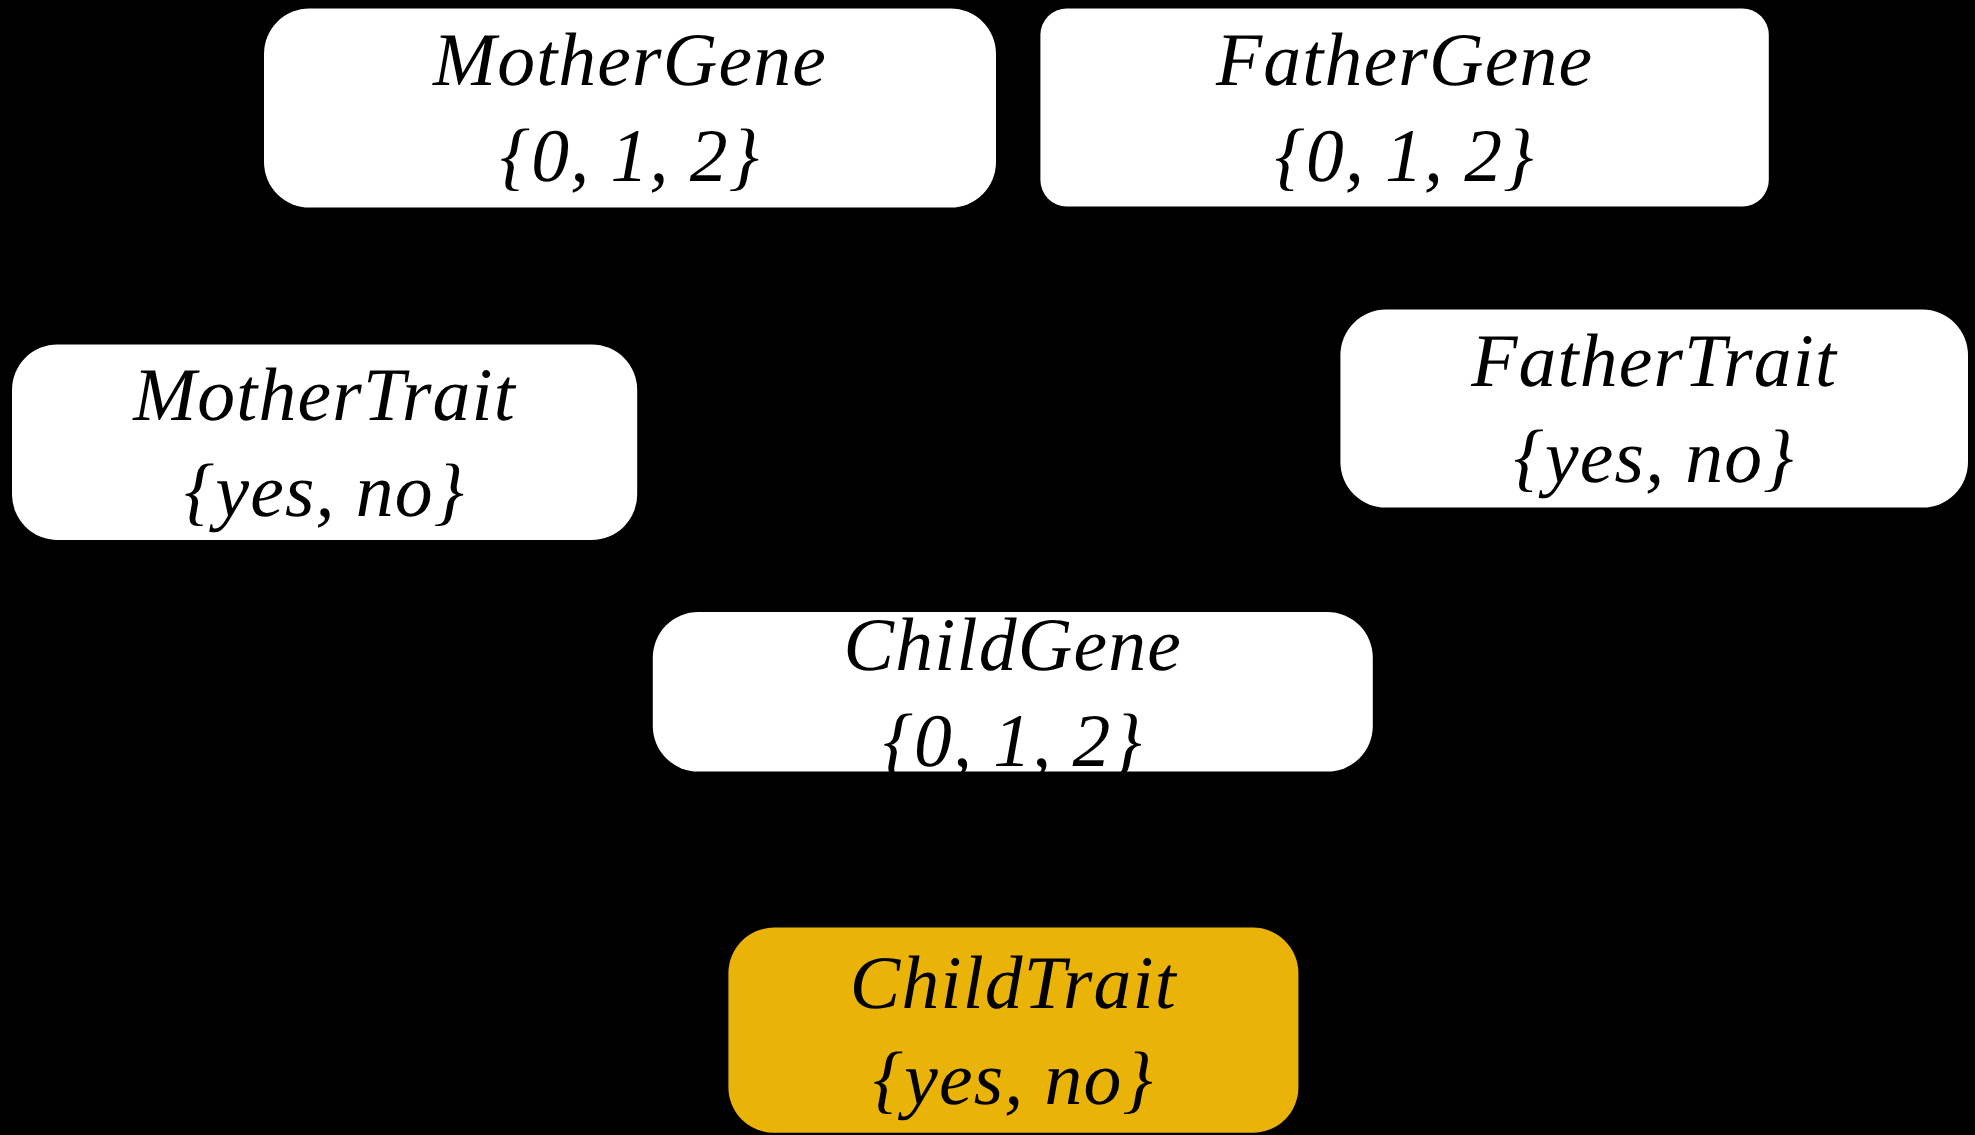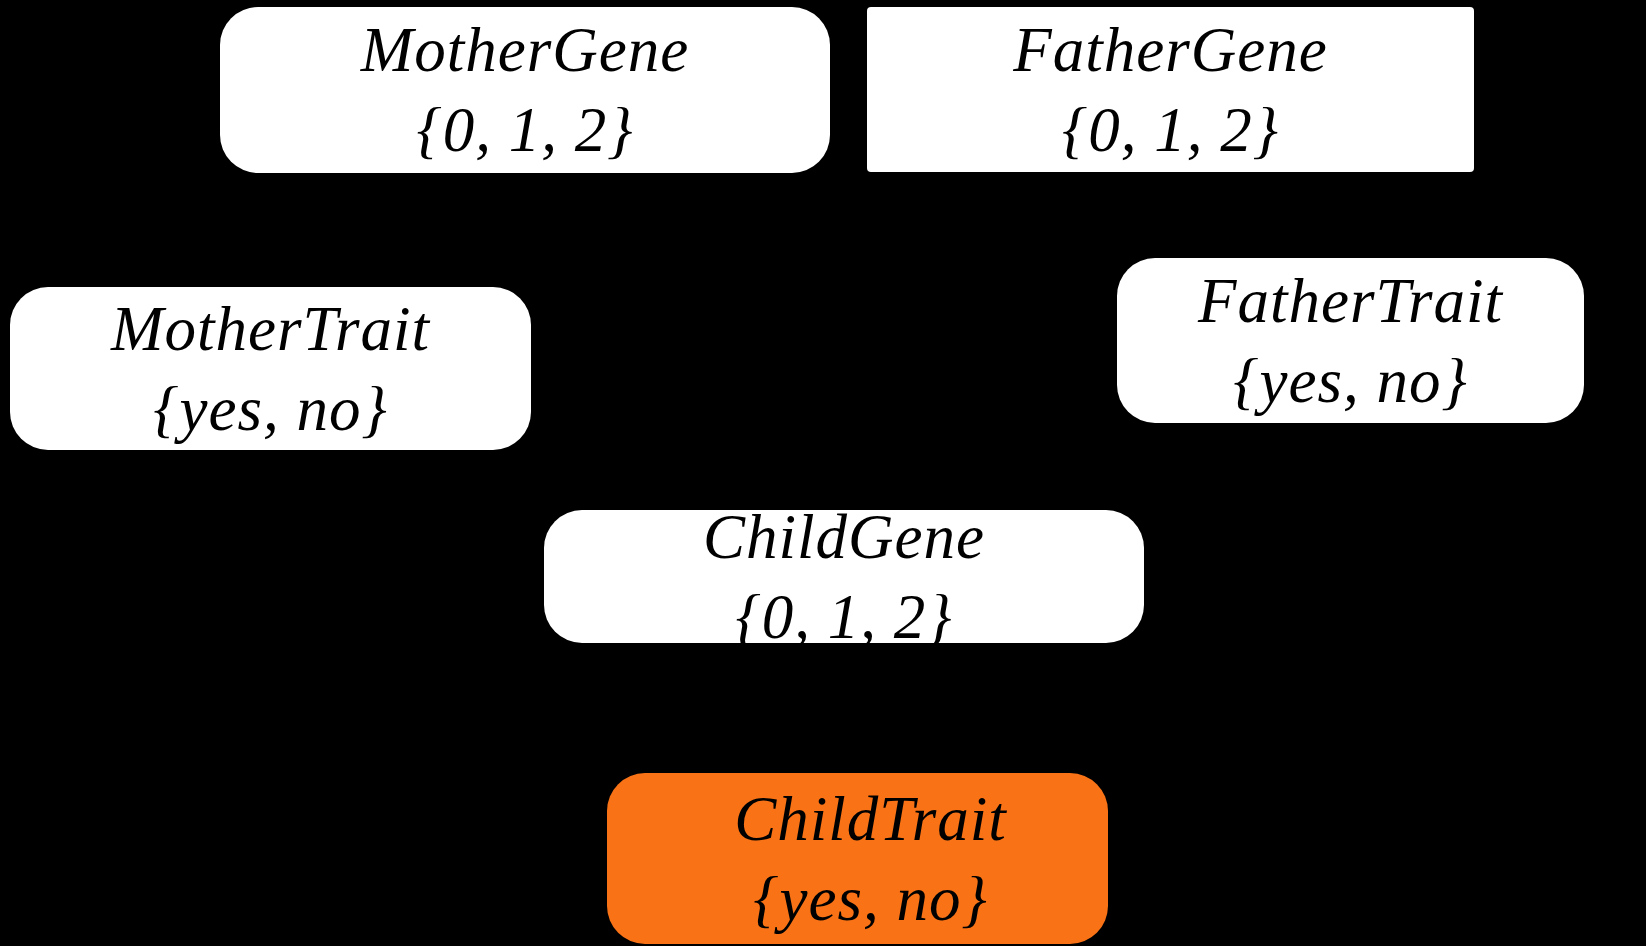--- a/index.html
+++ b/index.html
@@ -38,38 +38,38 @@
 </head>
 <body style="background: rgb(0, 0, 0);">
 
 <div id="canvas" style="background: rgb(0, 0, 0);">
 
   <div class="node" style="left: 220px; top: 7px; width: 610px; height: 166px; background: rgb(255, 255, 255); color: rgb(0, 0, 0); border-radius: 38px;">
     <span class="node-label">MotherGene</span>
     <span class="node-domain">{0, 1, 2}</span>
   </div>
 
-  <div class="node" style="left: 867px; top: 7px; width: 607px; height: 165px; background: rgb(255, 255, 255); color: rgb(0, 0, 0); border-radius: 4px;">
+  <div class="node" style="left: 867px; top: 7px; width: 607px; height: 165px; background: rgb(255, 255, 255); color: rgb(0, 0, 0); border-radius: 22px;">
     <span class="node-label">FatherGene</span>
     <span class="node-domain">{0, 1, 2}</span>
   </div>
 
   <div class="node" style="left: 10px; top: 259px; width: 521px; height: 163px; background: rgb(255, 255, 255); color: rgb(0, 0, 0); border-radius: 38px; margin-top: 28px;">
     <span class="node-label">MotherTrait</span>
     <span class="node-domain">{yes, no}</span>
   </div>
 
-  <div class="node" style="left: 1117px; top: 258px; width: 467px; height: 165px; background: rgb(255, 255, 255); color: rgb(0, 0, 0); border-radius: 38px;">
+  <div class="node" style="left: 1117px; top: 258px; width: 523px; height: 165px; background: rgb(255, 255, 255); color: rgb(0, 0, 0); border-radius: 38px;">
     <span class="node-label">FatherTrait</span>
     <span class="node-domain">{yes, no}</span>
   </div>
 
   <div class="node" style="left: 544px; top: 510px; width: 600px; height: 133px; background: rgb(255, 255, 255); color: rgb(0, 0, 0); border-radius: 38px;">
     <span class="node-label">ChildGene</span>
     <span class="node-domain">{0, 1, 2}</span>
   </div>
 
-  <div class="node" style="left: 607px; top: 773px; width: 475px; height: 171px; background: #f97316; color: rgb(0, 0, 0); border-radius: 38px; padding-left: 26px;">
+  <div class="node" style="left: 607px; top: 773px; width: 475px; height: 171px; background: #eab308; color: rgb(0, 0, 0); border-radius: 38px;">
     <span class="node-label">ChildTrait</span>
     <span class="node-domain">{yes, no}</span>
   </div>
 
 </div>
 
 </body></html>

